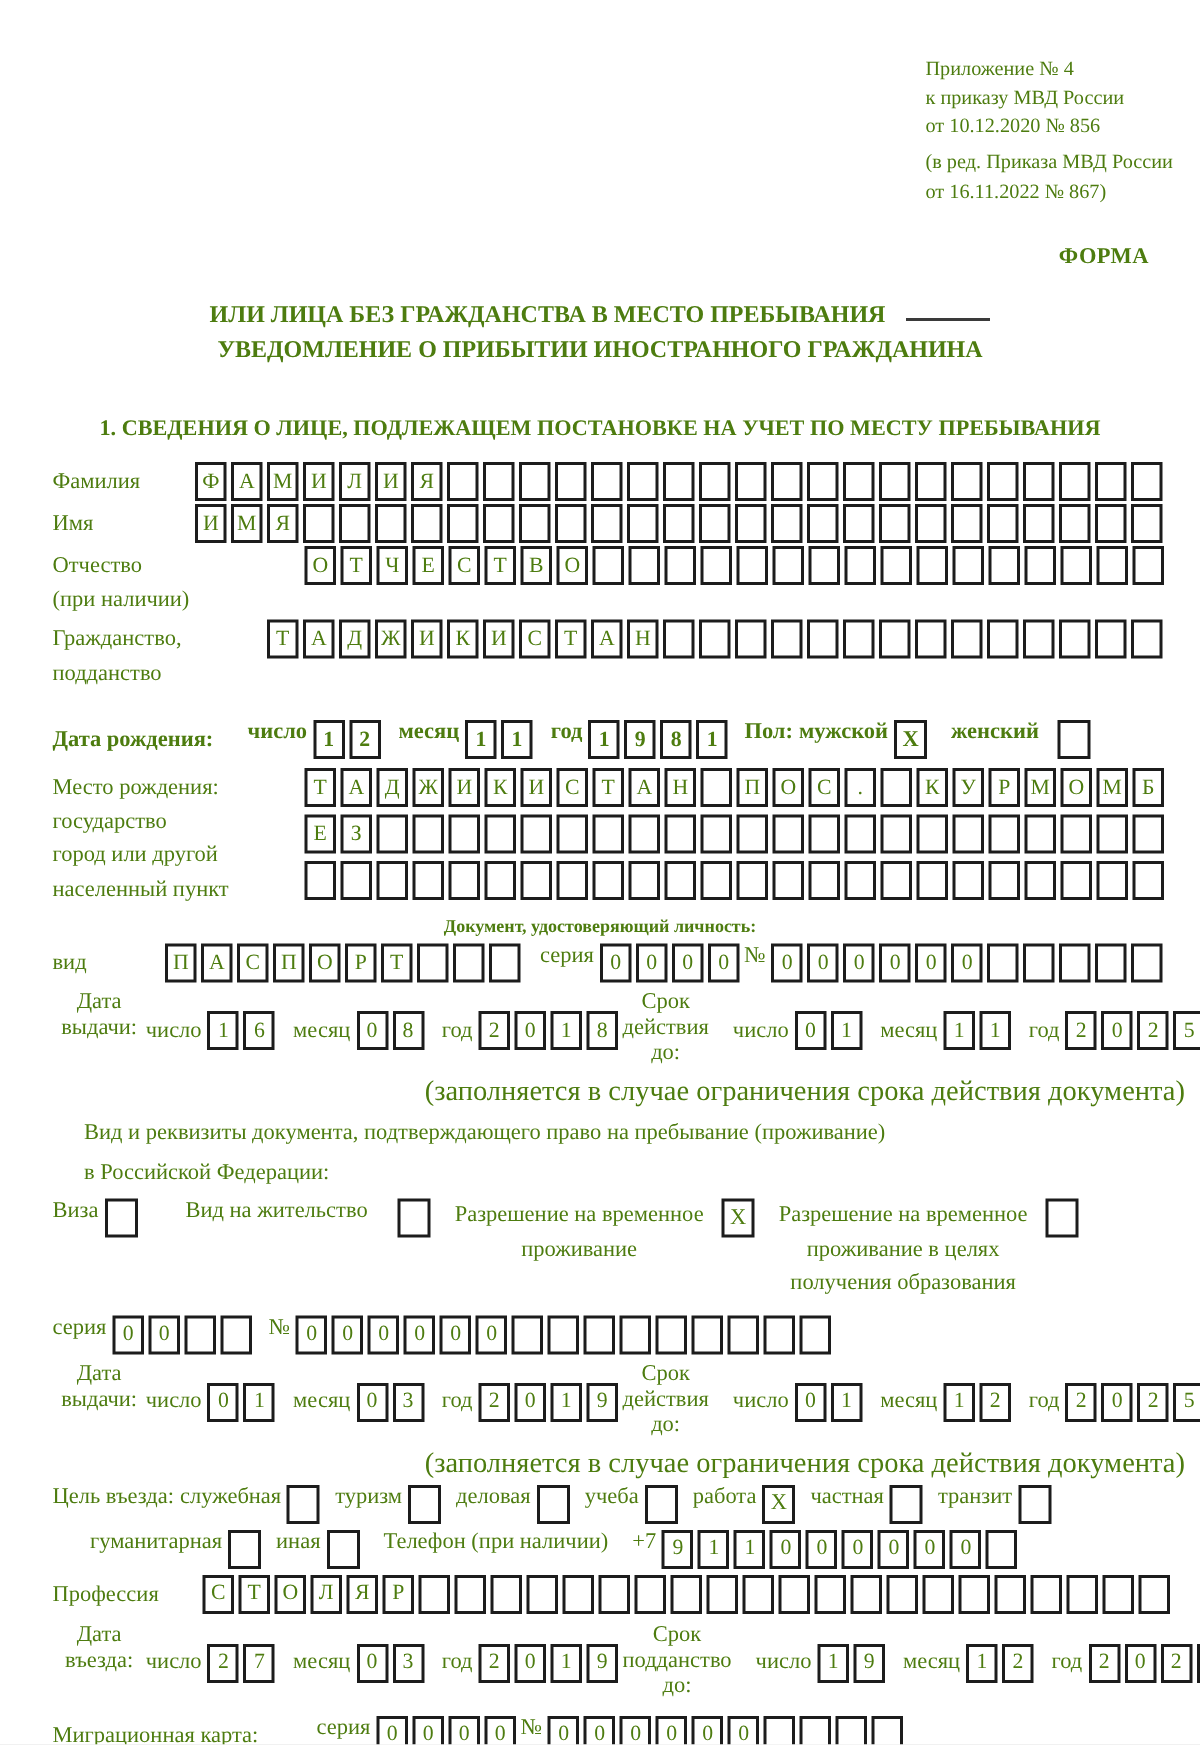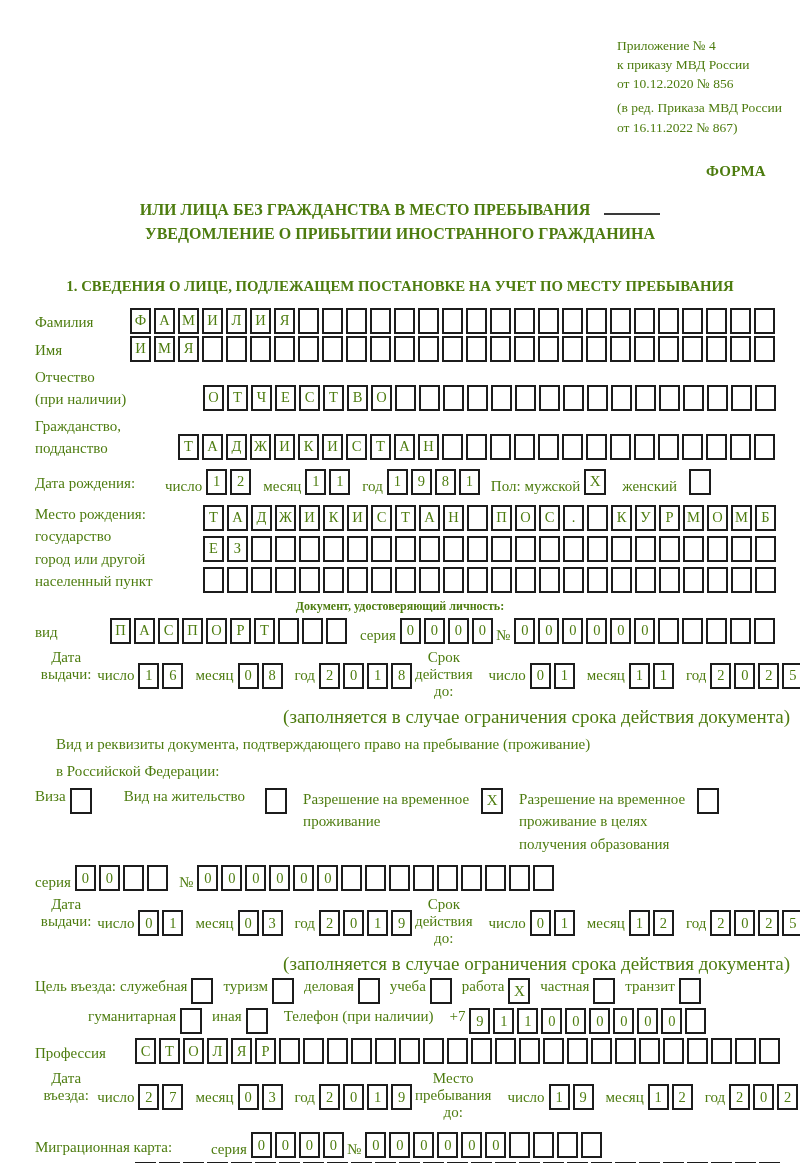--- a/index.html
+++ b/index.html
@@ -9,21 +9,21 @@
     box-sizing:border-box;padding-top:36px;overflow:hidden;position:relative;
   }
   
   .annex{margin-left:617px;font-size:13.5px;line-height:1.42;}
   .amend{margin-top:5px;}
   .forma{text-align:right;padding-right:34px;font-weight:bold;font-size:15px;margin-top:26px;letter-spacing:.3px;}
   .title{margin-top:18px;text-align:center;font-weight:bold;font-size:16px;line-height:1.5;}
   .underline{display:inline-block;width:56px;border-bottom:2px solid #3a3a3a;margin-left:14px;height:.9em;}
   .sec1{margin-top:32px;margin-bottom:13px;text-align:center;font-weight:bold;font-size:14.8px;}
   
-  .frow{display:flex;align-items:flex-end;padding-left:35px;margin-bottom:2px;}
+  .frow{display:flex;align-items:flex-start;padding-left:35px;margin-bottom:2px;}
   .frow.vc{}
   .flabel{white-space:pre-line;line-height:1.5;padding-top:2px;flex:none;}
   .w95{width:95px}.w143{width:143px}.w168{width:168px}.w75{width:75px}.w100{width:100px}.w130{width:130px}.w160{width:160px}
   .boxes{display:flex;flex:none;}
   .boxcol{display:flex;flex-direction:column;gap:5px;}
   .box{
     flex:none;display:inline-flex;align-items:center;justify-content:center;
     width:21px;height:26px;box-sizing:border-box;border:2px solid #1c1c1c;
     margin-right:3px;font-size:14.5px;background:#fff;
   }
@@ -43,21 +43,21 @@
   .dcol.right{flex:1;gap:16px;}
   .dhead{text-align:center;margin-bottom:3px;}
   .dcol.left .dhead{width:330px;}
   .dline{display:flex;align-items:center;}
   .dl{flex:none;margin-right:4px;}
   .dl.m{margin-left:9px;}
   .note{font-size:19px;text-align:right;padding-right:10px;margin:3px 0 3px;}
   .intro{padding-left:56px;line-height:1.8;}
   
   .optrow{display:flex;align-items:flex-start;padding-left:35px;margin:3px 0 8px;}
-  .opt-lbl{white-space:pre-line;text-align:left;line-height:1.5;}
+  .opt-lbl{white-space:pre-line;text-align:center;line-height:1.5;}
   .optgap{width:16px;flex:none;}
   
   .prow{display:flex;padding-left:35px;margin-bottom:4px;}
   .prow .gap{width:10px;flex:none;}
   
   .reps{display:flex;align-items:flex-start;padding-left:35px;margin-top:4px;}
   .reps-right{display:flex;flex-direction:column;gap:6px;}
 </style>
 </head>
 <body>
@@ -207,21 +207,21 @@
         <span class="box"></span>
         <span class="box"></span>
         <span class="box"></span>
         <span class="box"></span>
         <span class="box"></span>
         <span class="box"></span>
         <span class="box"></span>
       </div>
   </div>
 
-  <div class="frow vc" style="margin-top:9px;">
+  <div class="frow vc" style="margin-top:20px;font-weight:bold;">
     <div class="flabel w130">Дата рождения:</div>
     <span class="dl">число</span>
     <span class="boxes">
         <span class="box">1</span>
         <span class="box">2</span>
       </span>
     <span class="dl m">месяц</span>
     <span class="boxes">
         <span class="box">1</span>
         <span class="box">1</span>
@@ -528,21 +528,21 @@
     <span class="dl">работа</span>
     <span class="cbox">X</span>
       <span class="gap"></span>
     <span class="dl">частная</span>
     <span class="cbox"></span>
       <span class="gap"></span>
     <span class="dl">транзит</span>
     <span class="cbox"></span>
   </div>
 
-  <div class="prow" style="padding-left:60px;margin-left:28px;">
+  <div class="prow" style="padding-left:60px;">
     <span class="dl">гуманитарная</span>
     <span class="cbox"></span>
       <span class="gap"></span>
     <span class="dl">иная</span>
     <span class="cbox"></span>
     <span class="dl ml16">Телефон (при наличии)</span>
     <span class="dl ml12">+7</span>
     <span class="boxes">
         <span class="box">9</span>
         <span class="box">1</span>
@@ -607,21 +607,21 @@
         <span class="dl m">год</span>
         <span class="boxes">
             <span class="box">2</span>
             <span class="box">0</span>
             <span class="box">1</span>
             <span class="box">9</span>
           </span>
       </div>
     </div>
     <div class="dcol right">
-      <div class="dhead">Место пребывания до:</div>
+      <div class="dhead">Срок подданство до:</div>
       <div class="dline">
         <span class="dl">число</span>
         <span class="boxes">
             <span class="box">1</span>
             <span class="box">9</span>
           </span>
         <span class="dl m">месяц</span>
         <span class="boxes">
             <span class="box">1</span>
             <span class="box">2</span>

